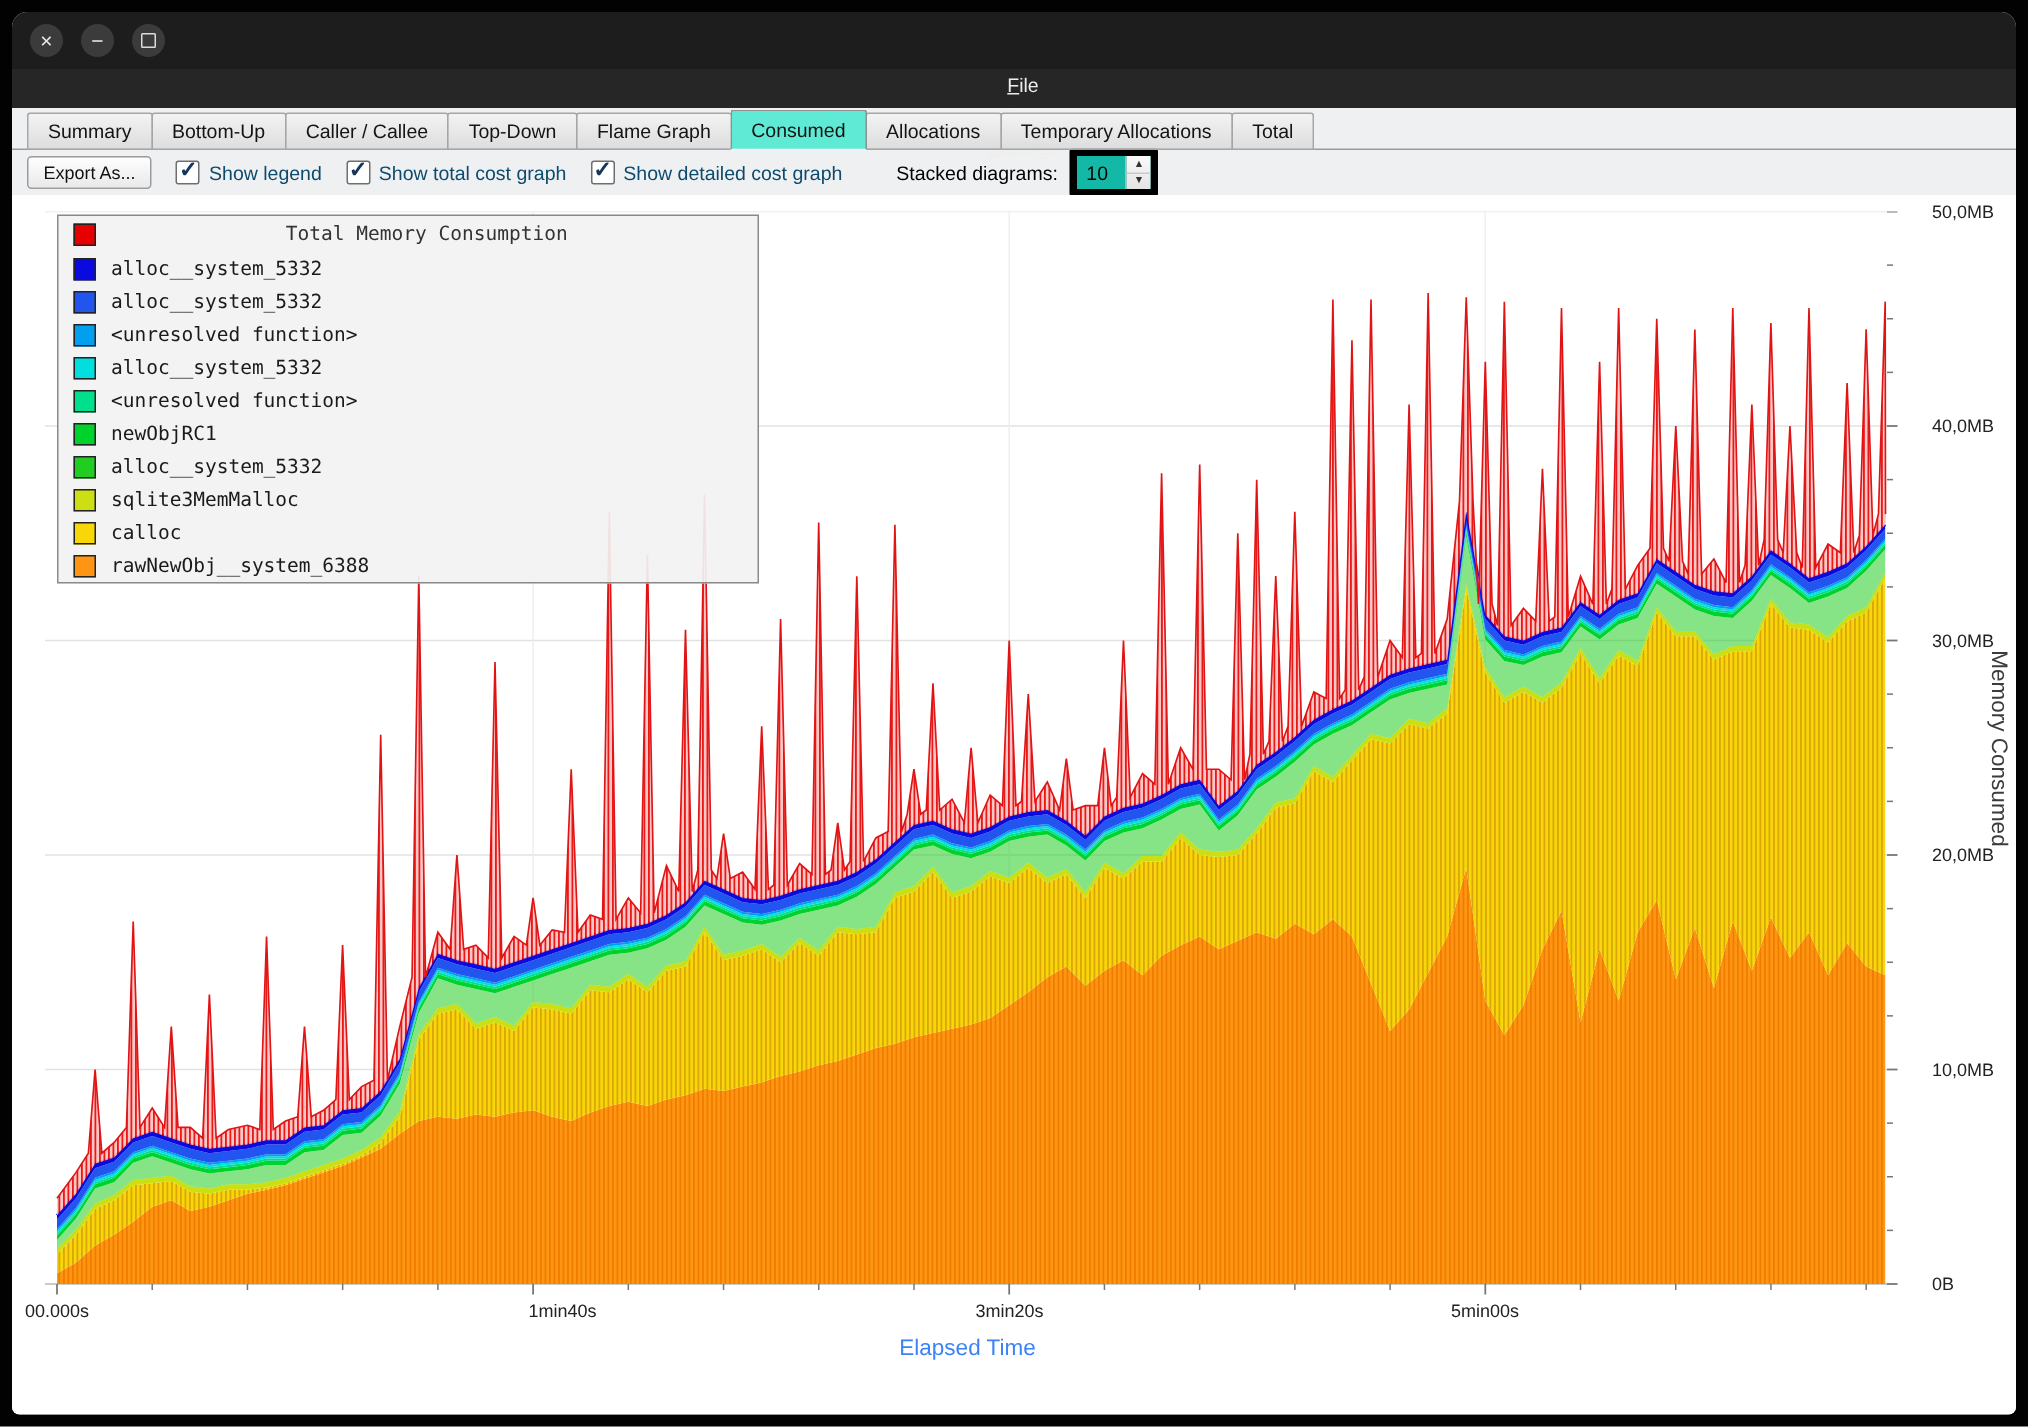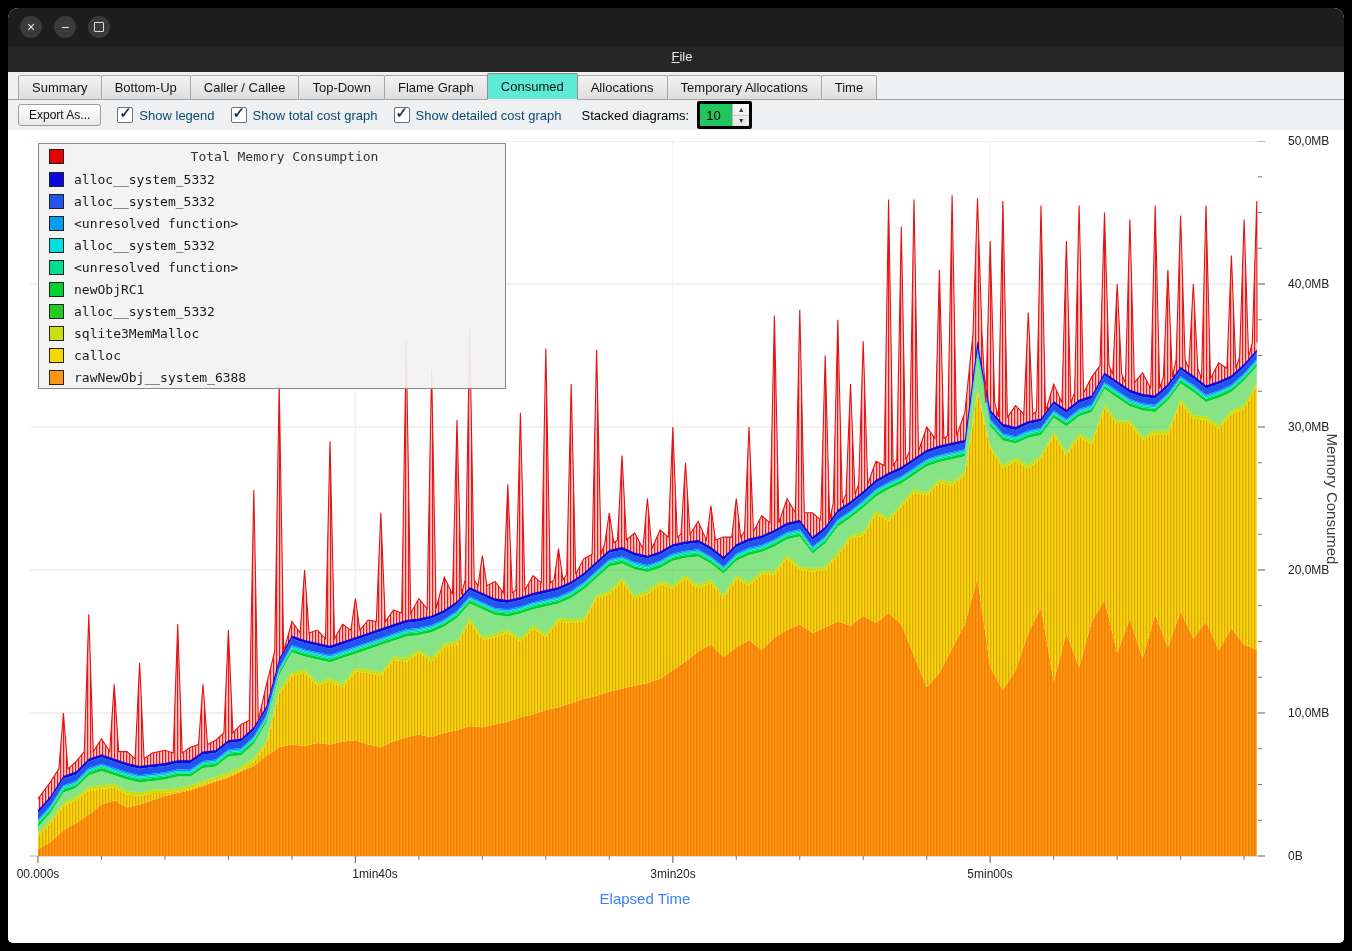--- a/index.html
+++ b/index.html
@@ -28,22 +28,22 @@
         position:relative; z-index:1; white-space:nowrap;}
   .tab.active {background:#5eead4; z-index:3; border-color:#8f8f8f; border-bottom:1px solid #fbfbfb; padding-top:5px; padding-bottom:5px;}
 
   
   .toolbar {display:flex; align-items:center; gap:16px; padding:0 10px; height:30px;}
   .btn {font-size:12px; padding:3px 10px; border:1px solid #9c9c9c; border-radius:3px;
         background:linear-gradient(#fefefe,#e9e9e9); color:#111;}
   .check {display:flex; align-items:center; gap:6px; font-size:13px; color:#0c4a6e;}
   .cbox {width:14px; height:14px; border:1px solid #6e6e6e; background:#fff; border-radius:2px; position:relative; flex:none;}
   .checked .cbox::after {content:"✓"; position:absolute; left:1px; top:-4px; font-size:15px; font-weight:bold; color:#16365c;}
-  .spin-label {font-size:13px; margin-left:4px;}
-  .spinbox {display:inline-flex; border:3px solid #000000; background:#22c55e; border-radius:2px; height:22px; align-items:stretch; margin-left:-8px;}
+  .spin-label {font-size:13px; margin-left:20px;}
+  .spinbox {display:inline-flex; border:5px solid #000000; background:#14b8a6; border-radius:2px; height:22px; align-items:stretch; margin-left:-8px;}
   .spin-val {width:26px; display:flex; align-items:center; padding-left:6px; font-size:13px;}
   .spin-btns {display:flex; flex-direction:column; border-left:1px solid #b5b5b5; width:16px; background:linear-gradient(#fafafa,#e3e3e3);}
   .spin-up,.spin-down {flex:1; font-size:7px; color:#333; display:flex; align-items:center; justify-content:center;}
   .spin-up {border-bottom:1px solid #c9c9c9;}
 
   
   .chart {position:absolute; left:0; right:0; top:122px; bottom:0; background:#ffffff;}
   #plot {position:absolute; left:22px; top:11px; width:1240px; height:727px;}
   .legend {position:absolute; left:30px; top:13px; width:468px; background:rgba(242,242,242,0.93);
            border:1px solid #8a8a8a; box-sizing:border-box; z-index:5;}
@@ -85,21 +85,21 @@
 
   <div class="tabbar">
     <span class="tab">Summary</span>
     <span class="tab">Bottom-Up</span>
     <span class="tab">Caller / Callee</span>
     <span class="tab">Top-Down</span>
     <span class="tab">Flame Graph</span>
     <span class="tab active">Consumed</span>
     <span class="tab">Allocations</span>
     <span class="tab">Temporary Allocations</span>
-    <span class="tab">Time</span>
+    <span class="tab">Total</span>
   </div>
 
   <div class="toolbar">
     <button class="btn">Export As...</button>
     <label class="check checked">
       <span class="cbox"></span>
       <span>Show legend</span>
     </label>
     <label class="check checked">
       <span class="cbox"></span>

